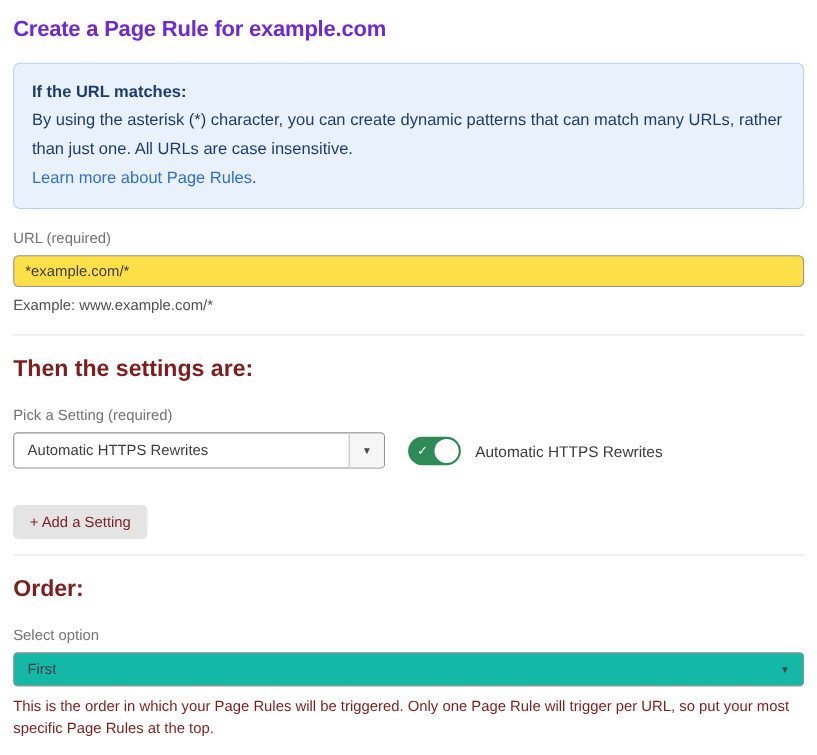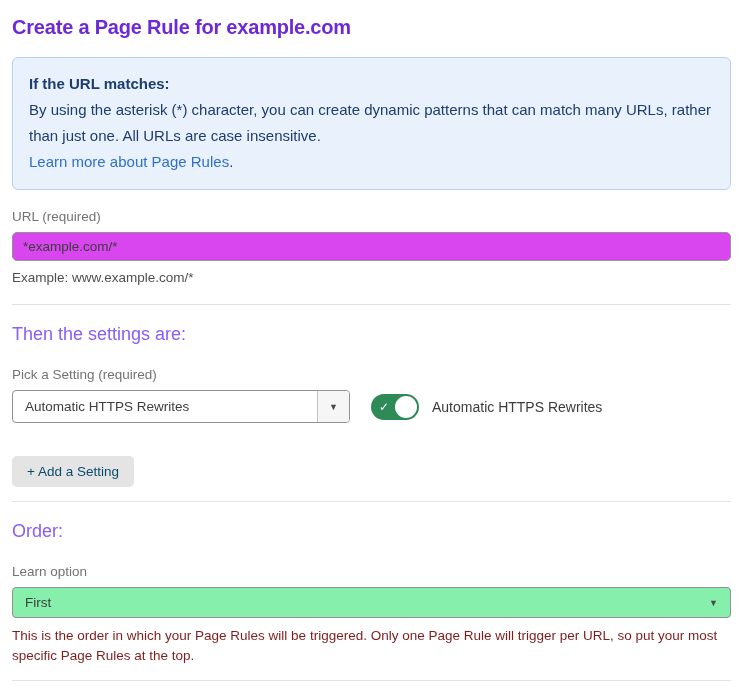--- a/index.html
+++ b/index.html
@@ -34,27 +34,27 @@
   .info-box a{color:var(--link);cursor:pointer;}
 
   .field-label{
     display:block;font-size:13.5px;color:#737373;margin-bottom:8px;
   }
   .text-input{
     width:100%;height:29px;
     border:1px solid #949494;border-radius:5px;
     padding:0 10px;font-size:13.5px;color:#3d3d3d;
     font-family:"Liberation Sans","DejaVu Sans",sans-serif;
-    background:#d946ef;outline:none;
+    background:#fde047;outline:none;
   }
   .hint{font-size:13.5px;color:#4f4f4f;margin-top:9px;}
 
   hr.divider{border:none;border-top:1px solid var(--divider);margin:19px 0 0 0;}
 
-  h2.section-heading{font-size:18px;font-weight:400;color:#8b5cf6;margin:19px 0 22px 0;}
+  h2.section-heading{font-size:21px;font-weight:700;color:#7f1d1d;margin:19px 0 22px 0;}
 
   .setting-row{display:flex;align-items:center;}
   .select-combo{
     width:338px;height:33px;display:flex;align-items:stretch;
     border:1px solid #919191;border-radius:4px;background:#fff;
     overflow:hidden;cursor:pointer;
   }
   .select-combo .select-value{
     flex:1;display:flex;align-items:center;padding:0 12px;
     font-size:13.5px;color:#3d3d3d;white-space:nowrap;
@@ -78,29 +78,29 @@
     position:absolute;right:2px;top:2px;width:22px;height:22px;
     border-radius:50%;background:#fff;
   }
   .toggle-label{font-size:14px;color:#3c3c3c;margin-left:13px;}
 
   button{
     font-family:"Liberation Sans","DejaVu Sans",sans-serif;
     border:none;cursor:pointer;
   }
   .gray-btn{
-    background:var(--gray-button);color:#0c4a6e;
+    background:var(--gray-button);color:#7f1d1d;
     font-size:13.5px;border-radius:5px;height:31px;padding:0 15px;
   }
   .add-setting-btn{margin-top:33px;}
 
   .order-block{margin-top:1px;}
   .select-full{
     width:100%;height:31px;
-    border:1px solid #919191;border-radius:4px;background:#86efac;
+    border:1px solid #919191;border-radius:4px;background:#14b8a6;
     display:flex;align-items:center;justify-content:space-between;
     padding:2px 12px;font-size:13.5px;color:#3d3d3d;cursor:pointer;
   }
   .select-full .arrow{font-size:9px;color:#4a4a4a;}
   .help-text{
     font-size:13.5px;color:#7f1d1d;line-height:20px;margin-top:8px;
     max-width:719px;
   }
 </style>
 </head>
@@ -139,21 +139,21 @@
     </div>
     <span class="toggle-label">Automatic HTTPS Rewrites</span>
   </div>
 
   <button class="gray-btn add-setting-btn">+ Add a Setting</button>
 
   <hr class="divider" style="margin-top:14px;">
 
   <div class="order-block">
     <h2 class="section-heading">Order:</h2>
-    <label class="field-label">Learn option</label>
+    <label class="field-label">Select option</label>
     <div class="select-full">
       <span>First</span>
       <span class="arrow">▼</span>
     </div>
     <p class="help-text">This is the order in which your Page Rules will be triggered. Only one Page Rule will trigger per URL, so put your most specific Page Rules at the top.</p>
   </div>
 
   <hr class="divider" style="margin-top:14px;">
 
   

